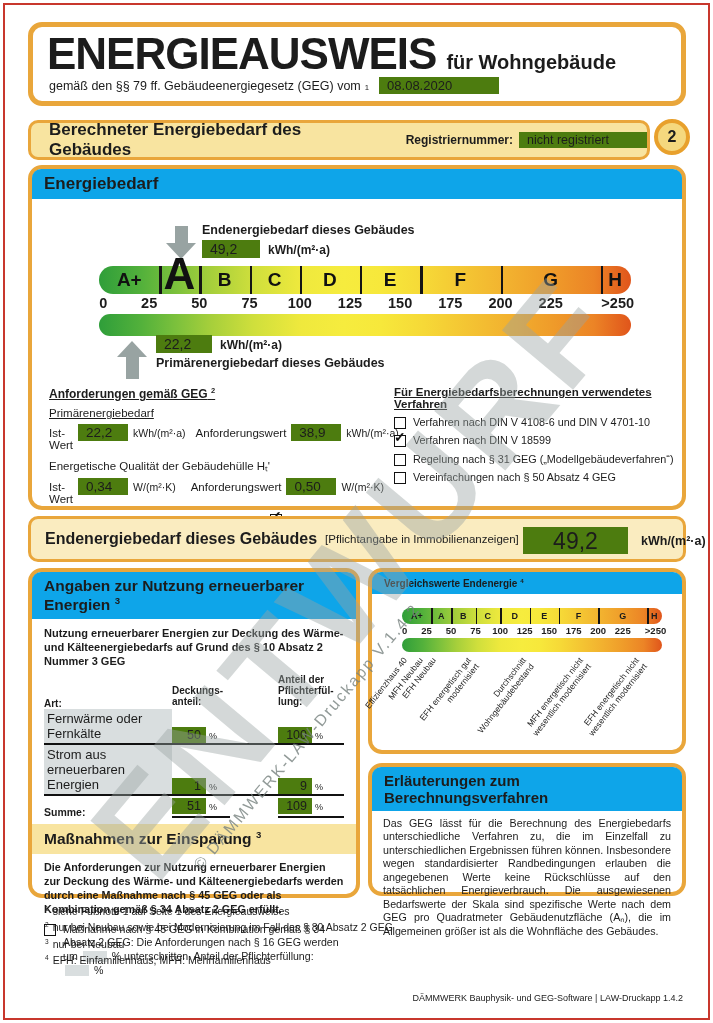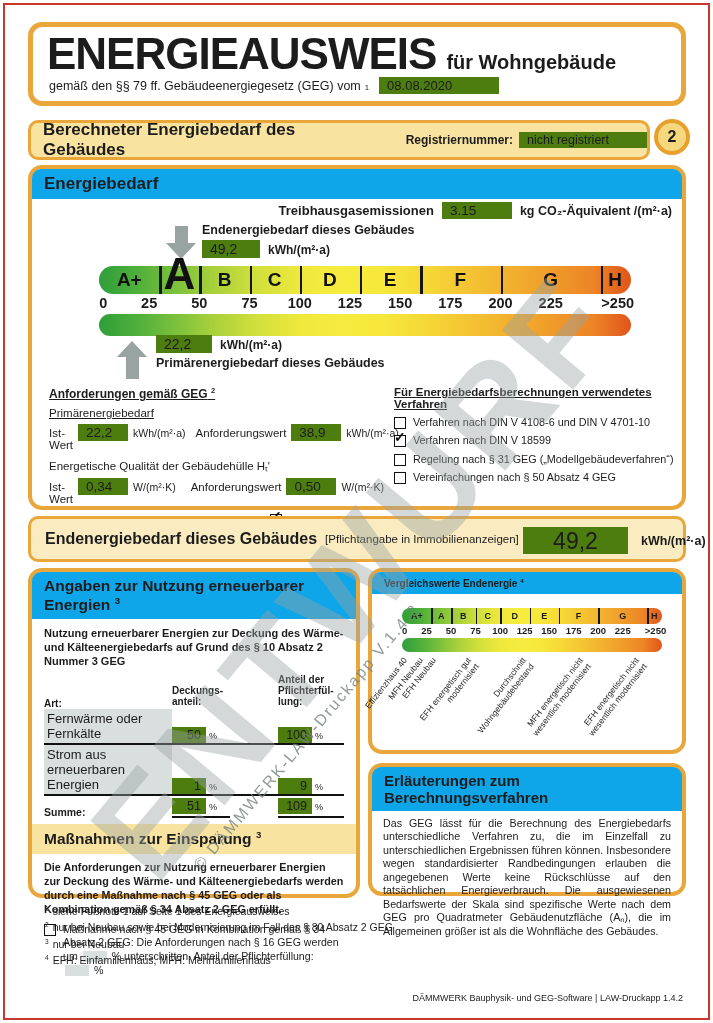--- a/index.html
+++ b/index.html
@@ -18,21 +18,21 @@
   
   .titlebox{left:28px;top:22px;width:658px;height:84px;border-width:5px;}
   .titlerow{display:flex;align-items:baseline;gap:10px;margin:2px 0 0 14px;}
   .title-main{font-size:44px;font-weight:bold;letter-spacing:-1px;}
   .title-sub{font-size:20px;font-weight:bold;}
   .lawrow{display:flex;align-items:baseline;gap:4px;margin:-2px 0 0 16px;font-size:12.5px;}
   .lawrow .vbox{margin-left:6px;font-size:13px;min-width:120px;}
 
   
   .calcband{left:28px;top:120px;width:622px;height:40px;display:flex;align-items:center;}
-  .calcband .t1{font-weight:bold;font-size:17px;margin-left:12px;}
+  .calcband .t1{font-weight:bold;font-size:17px;margin-left:18px;}
   .calcband .t2{font-weight:bold;font-size:12px;margin-left:28px;}
   .calcband .vbox{margin-left:6px;font-size:12.5px;min-width:128px;}
   .pagecircle{position:absolute;left:654px;top:119px;width:28px;height:28px;border:4px solid #e8a02c;
               border-radius:50%;background:#f5d87e;display:flex;align-items:center;justify-content:center;
               font-weight:bold;font-size:16px;}
 
   
   .ebox{left:28px;top:165px;width:658px;height:345px;}
   .ebox .headerband{font-size:17px;}
   .ghgrow{position:absolute;right:10px;top:33px;display:flex;align-items:baseline;gap:8px;}
@@ -167,25 +167,20 @@
     <span class="t2">Registriernummer:</span>
     <span class="vbox">nicht registriert</span>
   </div>
   <div class="pagecircle">
     <span>2</span>
   </div>
 
   <div class="goldbox ebox">
     <div class="headerband">Energiebedarf</div>
 
-    <div class="ghgrow">
-      <span class="lbl">Treibhausgasemissionen</span>
-      <span class="vbox">3.15</span>
-      <span class="unit">kg CO₂-Äquivalent /(m²·a)</span>
-    </div>
 
     <div class="arrow adown">
       <div class="stem"></div>
         <div class="head-d"></div>
     </div>
     <div class="endlbl">
       <div class="l1">Endenergiebedarf dieses Gebäudes</div>
       <div class="l2">
         <span class="vbox">49,2</span>
         <span class="unit">kWh/(m²·a)</span>

